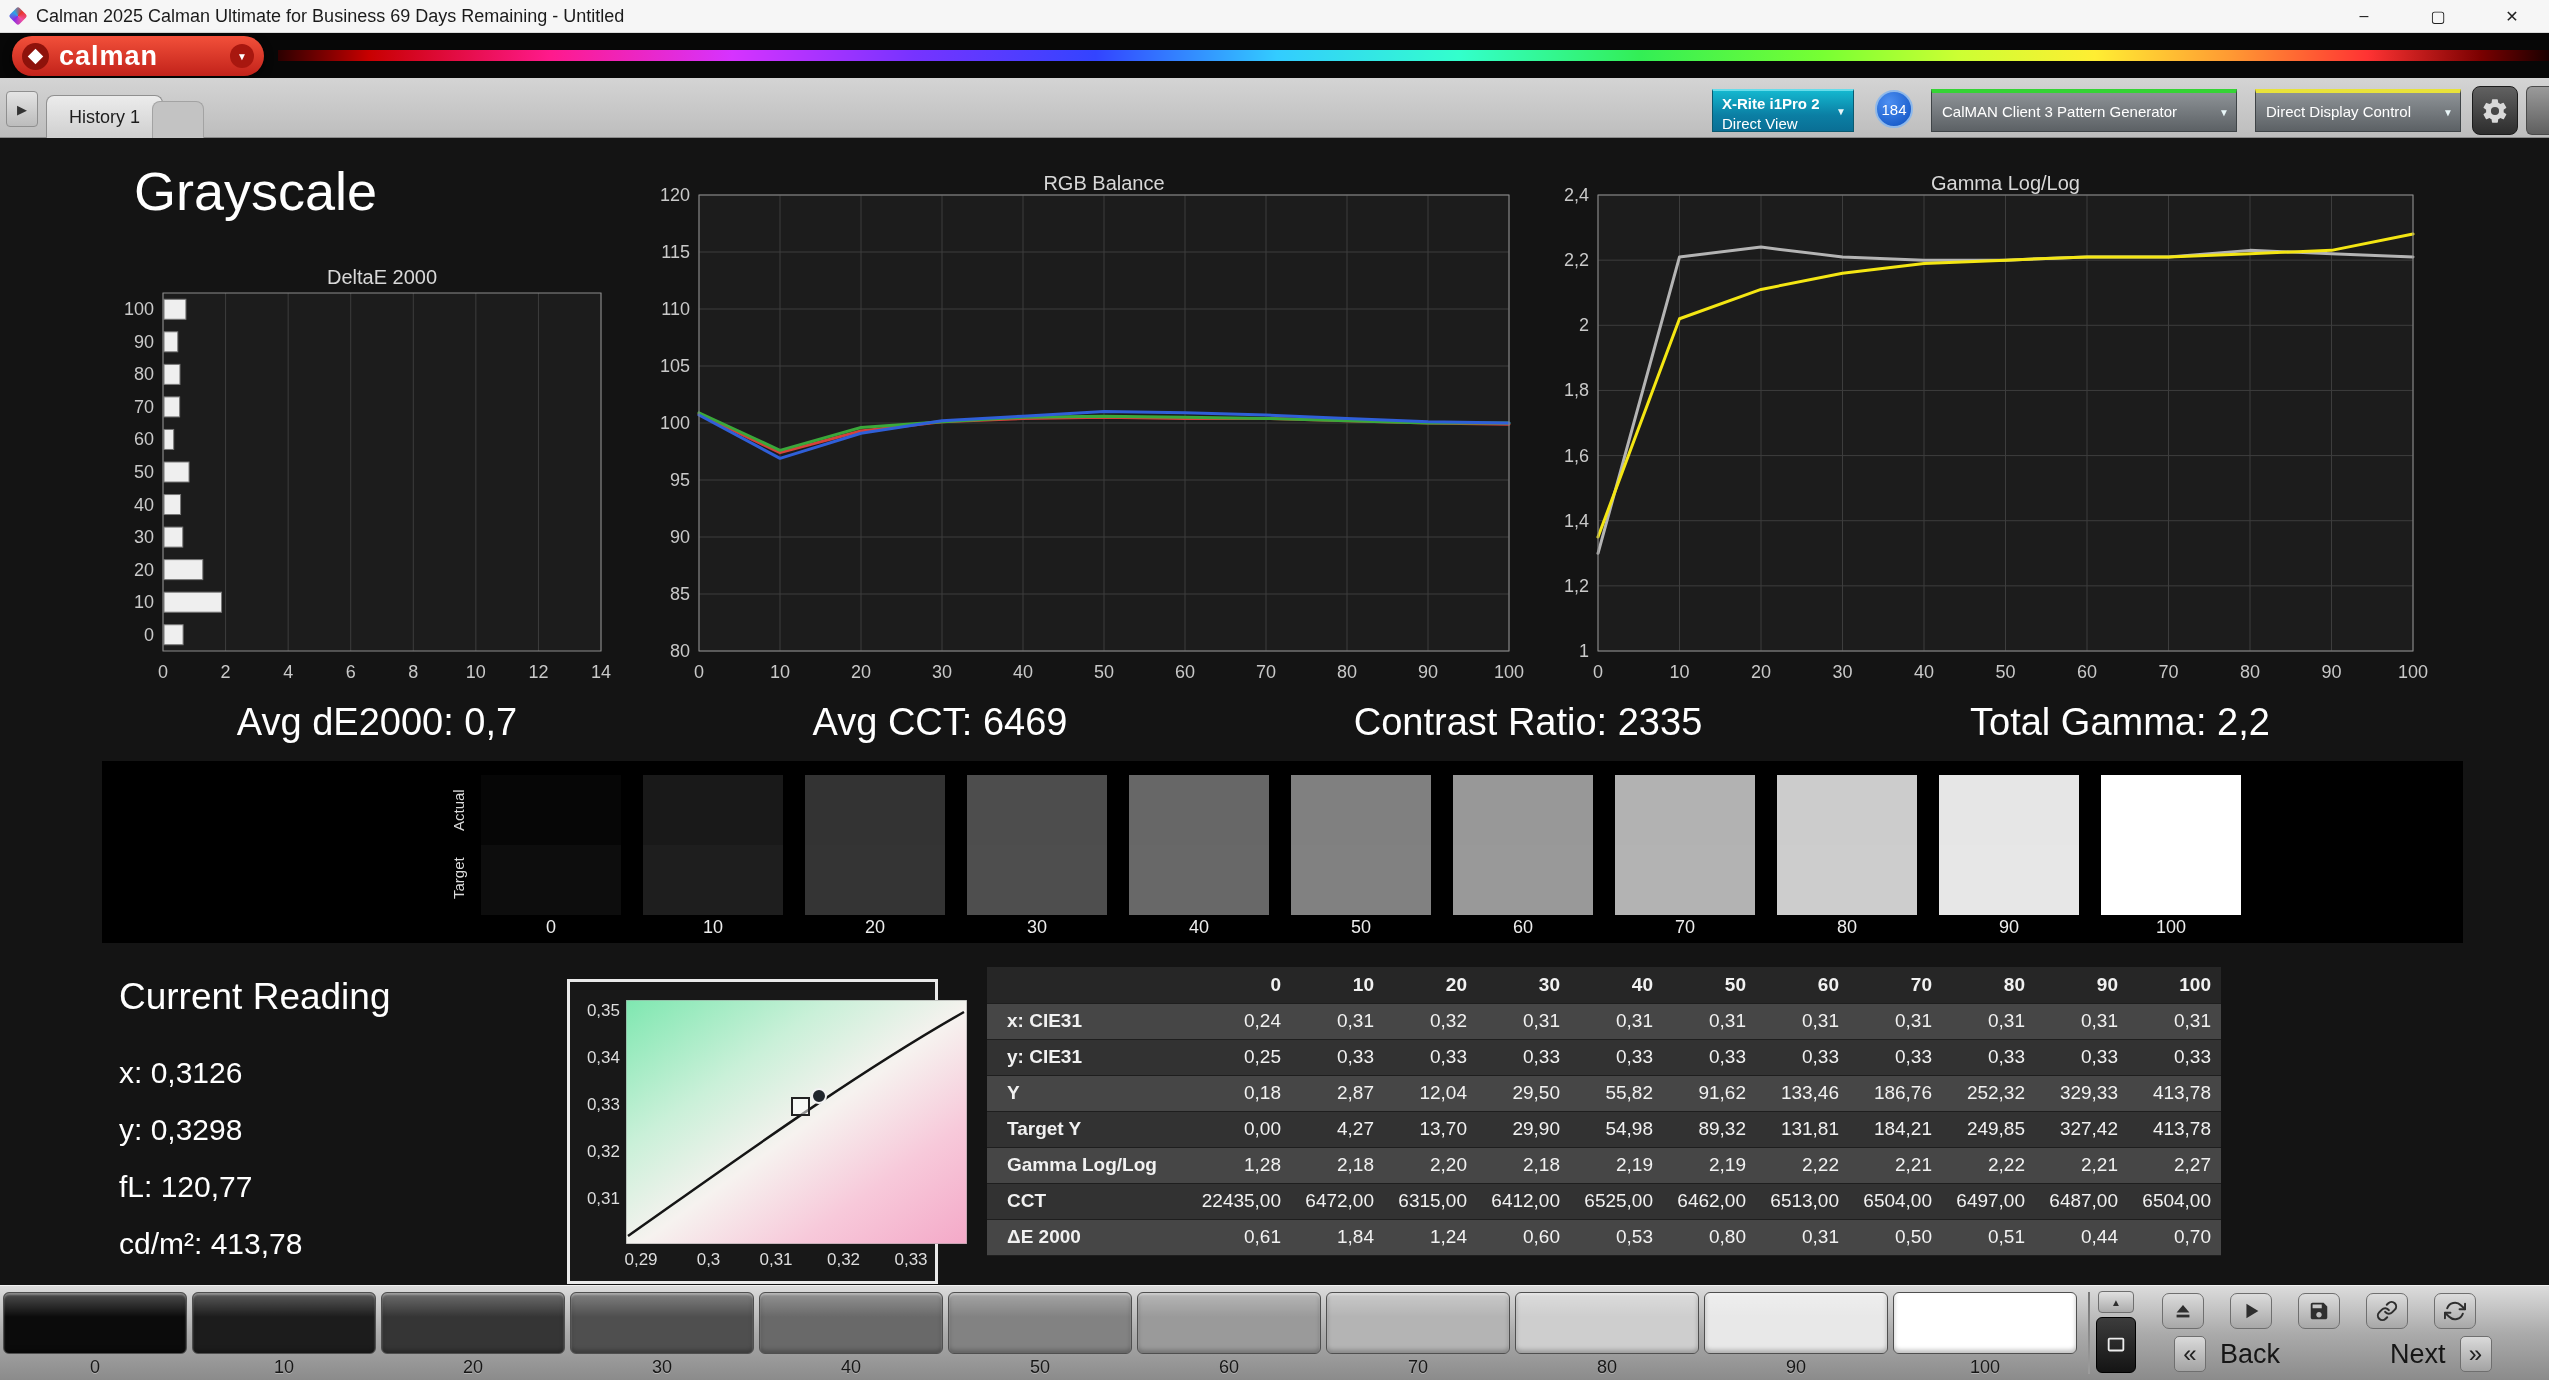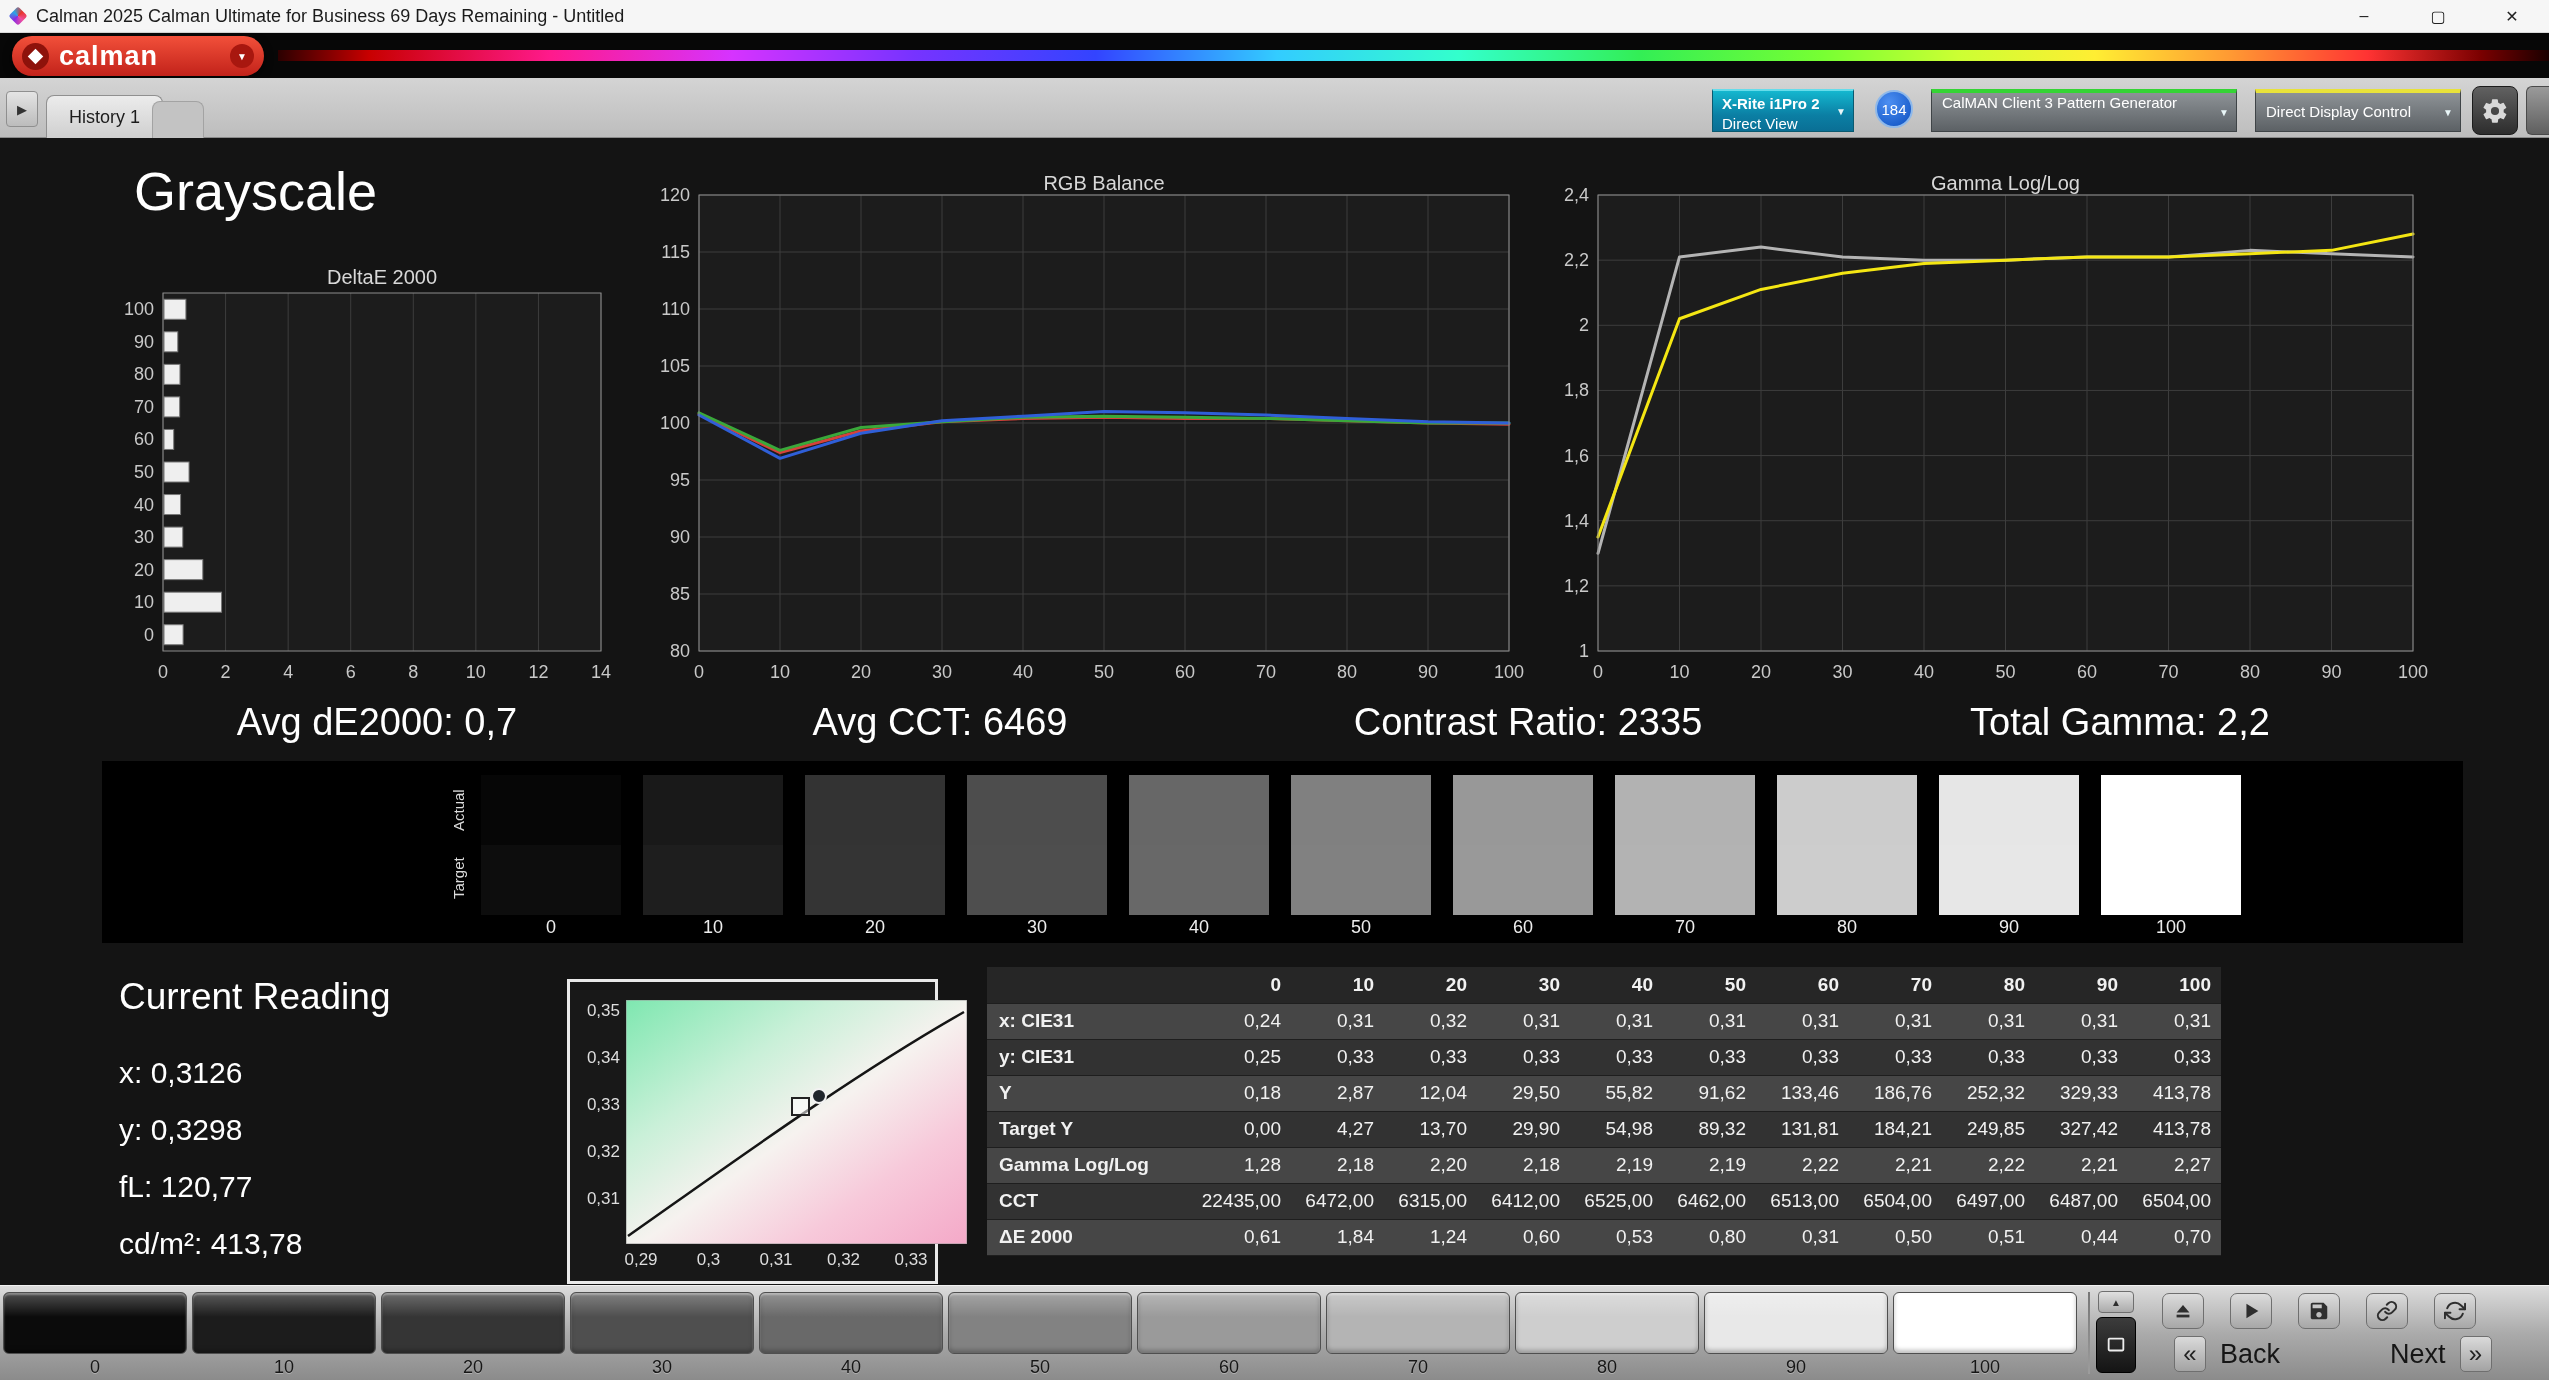--- a/index.html
+++ b/index.html
@@ -26,21 +26,21 @@
   
   .toolbar{position:absolute;top:78px;left:0;width:100%;height:60px;background:linear-gradient(#d4d4d4,#bdbdbd);border-bottom:1px solid #8a8a8a;box-sizing:border-box;}
   .tb-play{position:absolute;left:6px;top:13px;width:30px;height:34px;background:linear-gradient(#e4e4e4,#bcbcbc);border:1px solid #8f8f8f;border-radius:4px;font-size:13px;color:#333;display:flex;align-items:center;justify-content:center;}
   .tab-history{position:absolute;left:46px;top:17px;height:43px;background:linear-gradient(#ececec,#cfcfcf);border:1px solid #909090;border-bottom:none;border-radius:8px 8px 0 0;padding:0 22px;font-size:18px;color:#1c1c1c;display:flex;align-items:center;box-sizing:border-box;}
   .tab-ghost{position:absolute;left:152px;top:23px;width:52px;height:37px;background:#c3c3c3;border:1px solid #a3a3a3;border-bottom:none;border-radius:8px 8px 0 0;box-sizing:border-box;}
   .drop-box{position:absolute;top:11px;height:43px;box-sizing:border-box;color:#fff;font-size:15px;line-height:1.3;}
   .meter-box{left:1712px;width:142px;background:linear-gradient(#14b7cf,#0b7fa4 60%,#0a6f95);border:1px solid #0a5a70;border-top:2px solid #66dcea;padding:3px 22px 0 9px;}
   .meter-box .l1{font-weight:bold;}
   .caret{position:absolute;right:7px;top:50%;transform:translateY(-50%);font-size:10px;color:#e9f6f8;}
   .badge{position:absolute;left:1875px;top:12px;width:38px;height:38px;border-radius:50%;background:radial-gradient(circle at 35% 30%,#4d8ff2,#0b4fc0);border:2px solid #8fb9ea;box-sizing:border-box;color:#fff;font-size:15px;display:flex;align-items:center;justify-content:center;}
-  .pattern-box{left:1931px;width:306px;background:linear-gradient(#8d9296,#5c6165);border:1px solid #3f4447;border-top:4px solid #35d435;padding:0 24px 0 10px;white-space:nowrap;overflow:hidden;}
+  .pattern-box{left:1931px;width:306px;background:linear-gradient(#8d9296,#5c6165);border:1px solid #3f4447;border-top:4px solid #35d435;padding:9px 24px 0 10px;white-space:nowrap;overflow:hidden;}
   .display-box{left:2255px;width:206px;background:linear-gradient(#8d9296,#5c6165);border:1px solid #3f4447;border-top:4px solid #e8e23a;padding:9px 24px 0 10px;white-space:nowrap;overflow:hidden;}
   .gear-btn{position:absolute;left:2472px;top:8px;width:44px;height:47px;background:linear-gradient(#616161,#2d2d2d);border:1px solid #1c1c1c;border-radius:8px;display:flex;align-items:center;justify-content:center;}
   .edge-sliver{position:absolute;left:2526px;top:8px;width:23px;height:47px;background:linear-gradient(#9a9a9a,#5f5f5f);border:1px solid #4a4a4a;border-right:none;border-radius:6px 0 0 6px;}
 
   
   .main{position:absolute;top:138px;left:0;width:2549px;height:1147px;background:#141414;}
   .page-title{position:absolute;left:134px;top:22px;font-size:54px;color:#fff;}
   .chart-title{position:absolute;text-align:center;font-size:20px;color:#d8d8d8;}
   #t-deltae{left:163px;width:438px;top:128px;}
   #t-rgb{left:699px;width:810px;top:34px;}
@@ -67,21 +67,21 @@
   .cie-box{position:absolute;left:567px;top:841px;width:371px;height:305px;background:#181818;border:3px solid #e9e9e9;box-sizing:border-box;}
   #svg-cie{position:absolute;left:56px;top:18px;}
   .cie-ytick{position:absolute;left:0;width:50px;text-align:right;font-size:17px;color:#dedede;}
   .cie-xtick{position:absolute;top:268px;font-size:17px;color:#dedede;transform:translateX(-50%);}
 
   
   #data-table{position:absolute;left:987px;top:829px;border-collapse:collapse;table-layout:fixed;font-size:19px;color:#f1f1f1;}
   #data-table th,#data-table td{height:36px;padding:0 10px 0 0;text-align:right;border-bottom:1px solid #1e1e1e;white-space:nowrap;overflow:hidden;box-sizing:border-box;}
   #data-table th{width:93px;background:#262626;font-weight:bold;}
   #data-table th.lbl{width:211px;}
-  #data-table td.lbl{text-align:left;padding-left:12px;font-weight:bold;margin-top:44px;}
+  #data-table td.lbl{text-align:left;padding-left:20px;font-weight:bold;margin-top:44px;}
   #data-table tbody tr:nth-child(odd) td{background:#464646;}
   #data-table tbody tr:nth-child(even) td{background:#323232;}
 
   
   .bottombar{position:absolute;top:1285px;left:0;width:2549px;height:95px;background:linear-gradient(#dcdcdc,#ababab 50%,#8b8b8b);border-top:1px solid #f2f2f2;box-sizing:border-box;}
   .gray-btn{position:absolute;top:6px;width:184px;height:62px;border:1px solid #4f4f4f;border-radius:6px;box-sizing:border-box;box-shadow:inset 0 2px 2px rgba(255,255,255,.35), inset 0 -3px 4px rgba(0,0,0,.25);}
   .gray-btn-label{position:absolute;top:71px;width:184px;text-align:center;font-size:18px;color:#161616;text-shadow:0 1px 0 rgba(255,255,255,.3);}
   .bb-divider{position:absolute;left:2088px;top:6px;width:2px;height:82px;background:linear-gradient(#767676,#9d9d9d);}
   .up-btn{position:absolute;left:2098px;top:5px;width:36px;height:22px;background:linear-gradient(#e0e0e0,#ababab);border:1px solid #6f6f6f;border-radius:4px;font-size:10px;color:#2e2e2e;display:flex;align-items:center;justify-content:center;box-sizing:border-box;}
   .pattern-window-btn{position:absolute;left:2096px;top:31px;width:40px;height:56px;background:linear-gradient(#3c3c3c,#141414);border:1px solid #000;border-radius:6px;display:flex;align-items:center;justify-content:center;box-sizing:border-box;}

